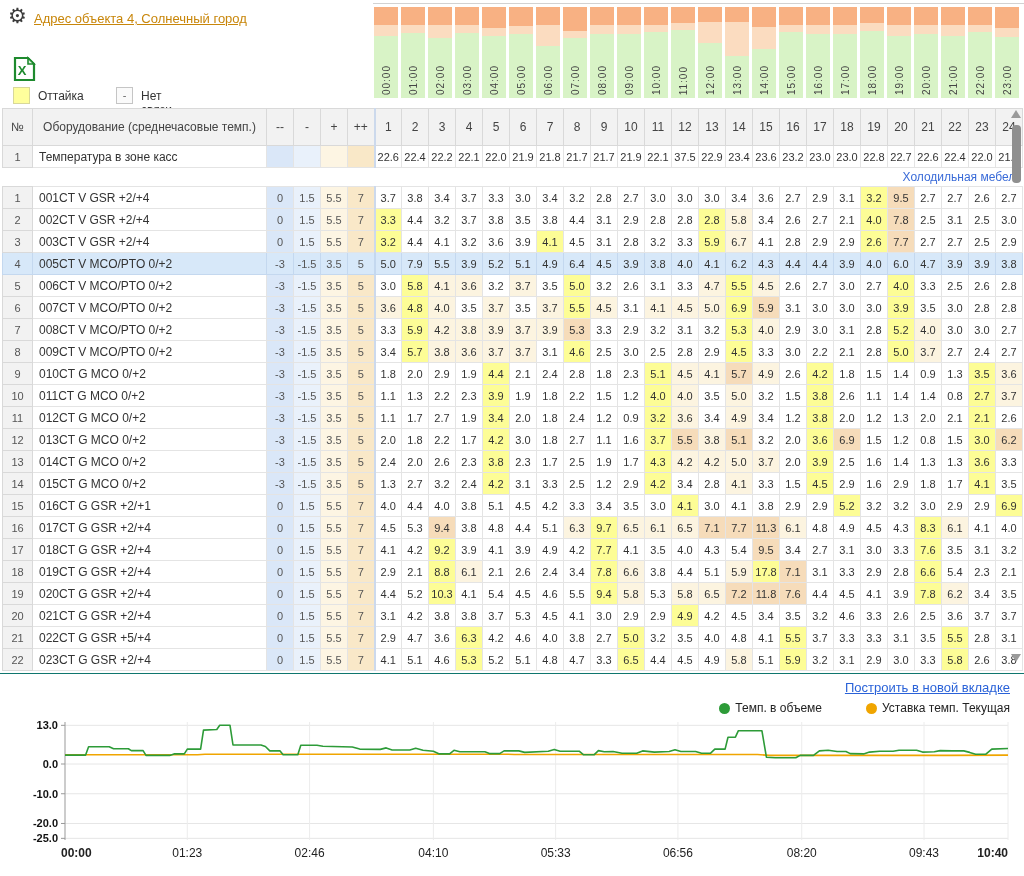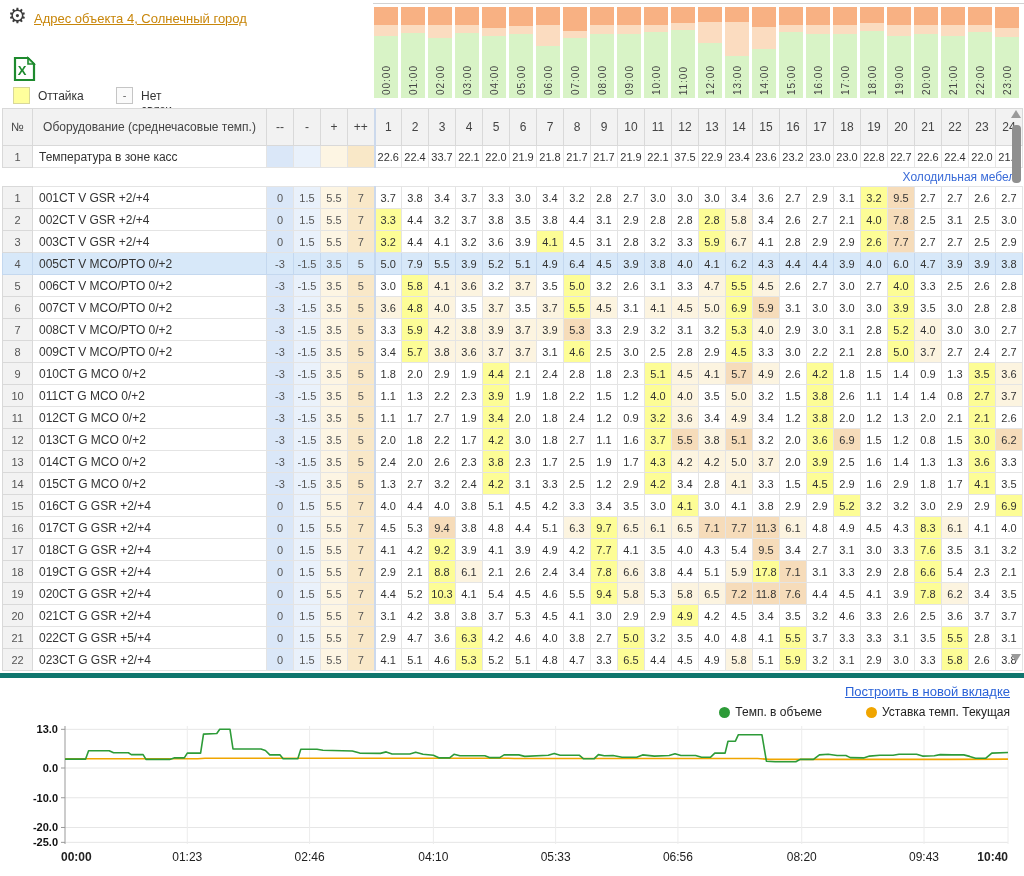--- a/index.html
+++ b/index.html
@@ -47,21 +47,21 @@
   #tempTable tr.selected td { background:#d7e8f9 !important; border-color:#c4d8ef; }
   #tempTable tr.section td { border:none; background:#fff; text-align:right; color:#3a6bd8; font-size:12px; height:19px; padding-left:4px; cursor:pointer; }
 
   
   .vscroll { position:absolute; left:1011px; top:110px; width:11px; height:552px; }
   .vs-up { position:absolute; top:0; left:0; width:0; height:0; border-left:5px solid transparent; border-right:5px solid transparent; border-bottom:8px solid #9a9a9a; cursor:pointer; }
   .vs-down { position:absolute; bottom:0; left:0; width:0; height:0; border-left:5px solid transparent; border-right:5px solid transparent; border-top:8px solid #9a9a9a; cursor:pointer; }
   .vs-thumb { position:absolute; top:15px; left:1px; width:9px; height:58px; background:#8f8f8f; border-radius:4px; cursor:pointer; }
 
   
-  .chart-sec { position:absolute; left:0; top:673px; width:1024px; height:203px; border-top:5px solid #0f766e; background:#fff; }
+  .chart-sec { position:absolute; left:0; top:673px; width:1024px; height:203px; border-top:1px solid #0f766e; background:#fff; }
   .chart-link { position:absolute; right:14px; top:6px; font-size:13px; color:#2a62d8; text-decoration:underline; cursor:pointer; }
   .chart-legend { position:absolute; right:14px; top:27px; display:flex; gap:44px; font-size:12px; color:#222;align-items:center; }
   .cl-item { display:flex; align-items:center; gap:5px; }
   .cl-dot { width:11px; height:11px; border-radius:50%; display:inline-block; }
   #lineChart { position:absolute; left:0; top:40px; }
 </style>
 </head>
 <body>
 
 <div id="app">
@@ -325,21 +325,21 @@
     <tbody id="tbody">
         <tr>
           <td class="num">1</td>
           <td class="name">Температура в зоне касс</td>
           <td class="thr t1"></td>
           <td class="thr t2"></td>
           <td class="thr t3"></td>
           <td class="thr t4"></td>
           <td>22.6</td>
           <td>22.4</td>
-          <td>33.7</td>
+          <td>22.2</td>
           <td>22.1</td>
           <td>22.0</td>
           <td>21.9</td>
           <td>21.8</td>
           <td>21.7</td>
           <td>21.7</td>
           <td>21.9</td>
           <td>22.1</td>
           <td>37.5</td>
           <td>22.9</td>
@@ -801,21 +801,21 @@
           <td>2.9</td>
           <td>1.6</td>
           <td>2.9</td>
           <td>1.8</td>
           <td>1.7</td>
           <td class="defrost">4.1</td>
           <td>3.5</td>
         </tr>
         <tr>
           <td class="num">15</td>
-          <td class="name">016CT G GSR +2/+4</td>
+          <td class="name">016CT G GSR +2/+1</td>
           <td class="thr t1">0</td>
           <td class="thr t2">1.5</td>
           <td class="thr t3">5.5</td>
           <td class="thr t4">7</td>
           <td>4.0</td>
           <td>4.4</td>
           <td>4.0</td>
           <td>3.8</td>
           <td>5.1</td>
           <td>4.5</td>

